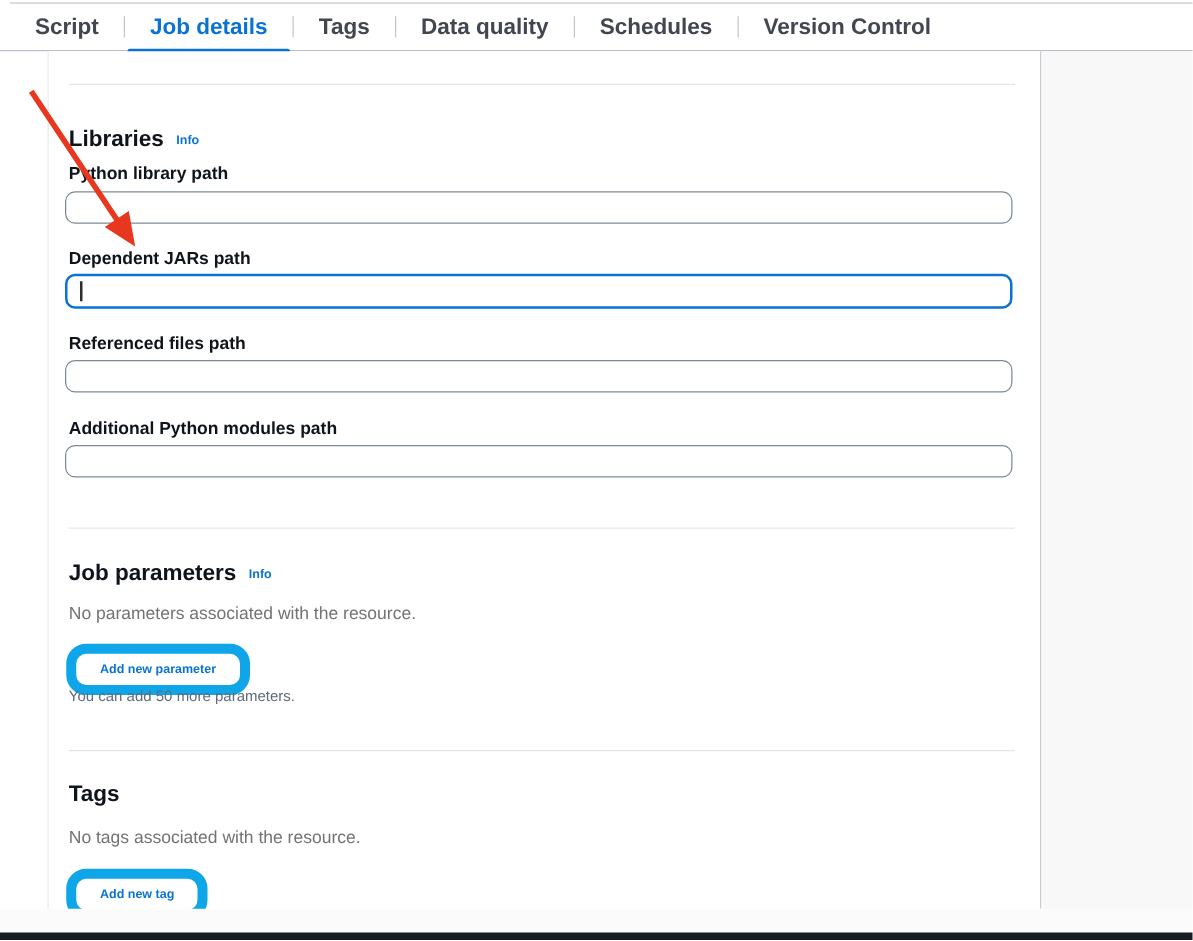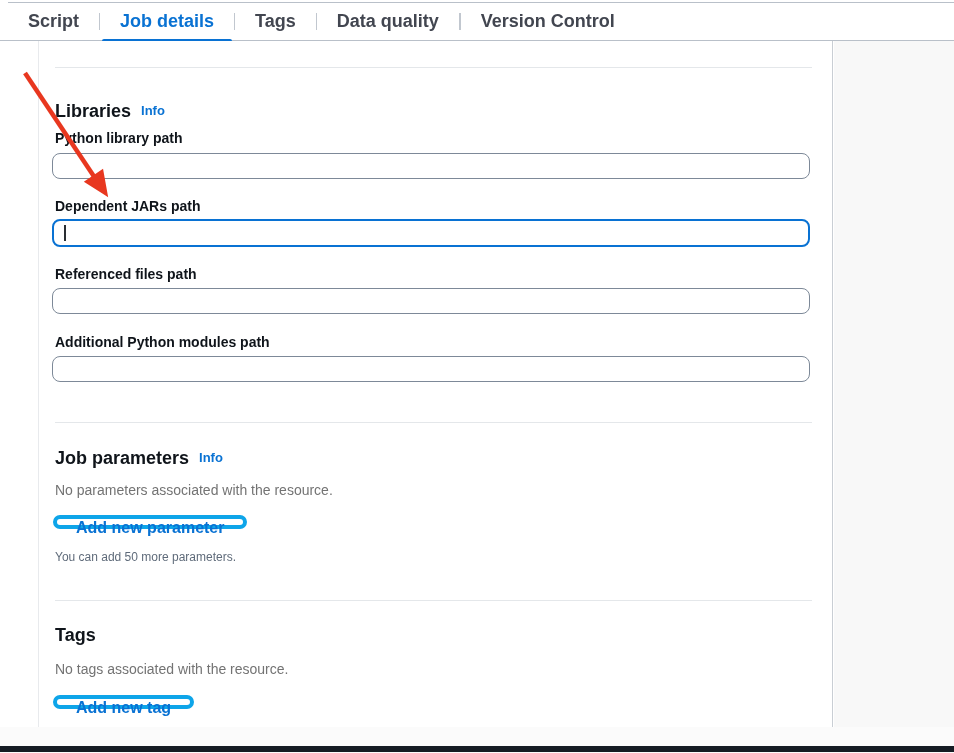--- a/index.html
+++ b/index.html
@@ -51,21 +51,21 @@
   .bottom-strip { position:absolute; top:727px; left:0; right:0; height:26px; background:#fbfbfb; }
   .footer-bar  { position:absolute; top:746px; left:0; right:0; height:6px; background:#151c24; }
 
   
   .divider { position:absolute; left:16px; width:757px; height:1px; background:#e4e7ea; }
   .section-heading {
     position:absolute; left:16px;
     font-size:18px; font-weight:bold; color:#0f141a;
   }
   .info-link {
-    font-size:13px; font-weight:bold; color:#0972d3;
+    font-size:10px; font-weight:bold; color:#0972d3;
     margin-left:10px; vertical-align:2px; cursor:pointer; text-decoration:none;
   }
   .field-label {
     position:absolute; left:16px;
     font-size:14px; font-weight:bold; color:#0f141a;
   }
   .text-input {
     position:absolute; left:13px; width:758px; height:26px;
     border:1px solid #7d8998; border-radius:8px;
     background:#ffffff; font-size:14px; padding:0 10px;
@@ -77,44 +77,45 @@
 
   .body-text {
     position:absolute; left:16px;
     font-size:14px; color:#737373;
   }
   .hint-text {
     position:absolute; left:16px;
     font-size:12px; color:#5f6b7a;
   }
   .pill-button {
-    position:absolute; left:14px; height:14px;
-    border:4px solid #0ea5e9; border-radius:16px;
+    position:absolute; left:14px; height:41px;
+    border:8px solid #0ea5e9; border-radius:16px;
     background:#ffffff; color:#0972d3;
-    font-size:16px; font-weight:bold;
+    font-size:10px; font-weight:bold;
     padding:0 19px; cursor:pointer;
     font-family:"Liberation Sans","DejaVu Sans",sans-serif;
   }
 
   .arrow-overlay { position:absolute; left:0; top:0; width:954px; height:753px; pointer-events:none; }
 </style>
 </head>
 <body>
 
 <div class="top-edge"></div>
 
 <nav class="tabbar">
   <div class="tab">Script</div>
   <span class="tab-divider"></span>
   <div class="tab active">Job details</div>
   <span class="tab-divider"></span>
   <div class="tab">Tags</div>
   <span class="tab-divider"></span>
   <div class="tab">Data quality</div>
   <span class="tab-divider"></span>
+  <div class="tab">Schedules</div>
   <span class="tab-divider"></span>
   <div class="tab">Version Control</div>
 </nav>
 
 <div class="right-gutter"></div>
 
 <section class="content-panel">
 
   <div class="divider" style="top:26px;"></div>
 

